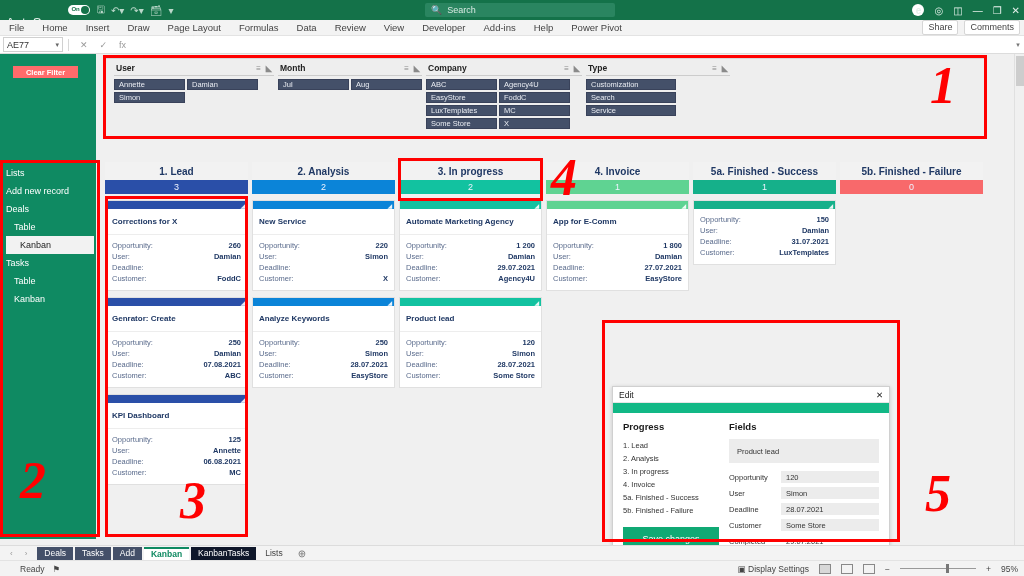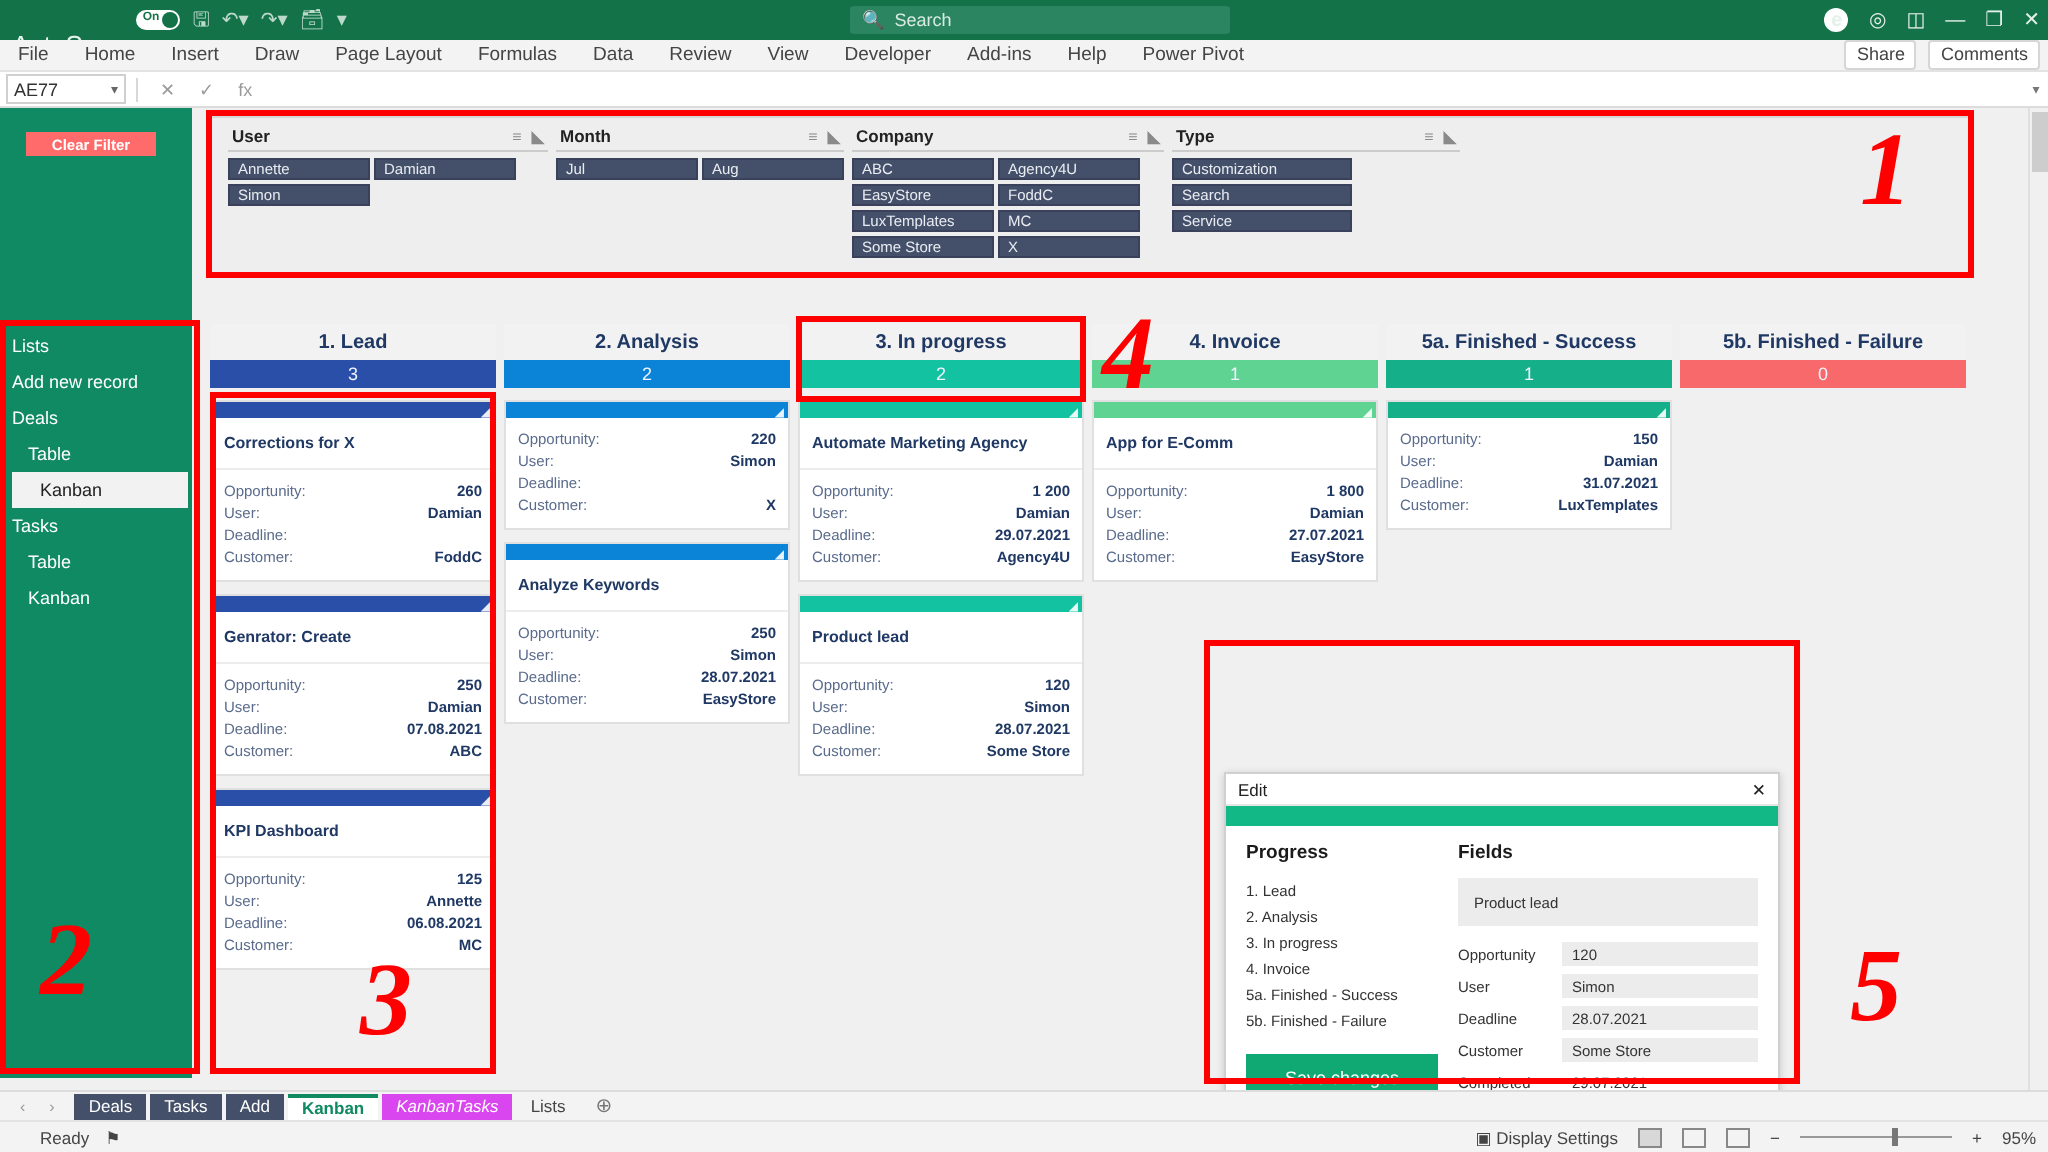--- a/index.html
+++ b/index.html
@@ -96,21 +96,21 @@
   .anno { position:absolute; border:3px solid #ff0000; pointer-events:none; }
   .annonum { position:absolute; color:#ff0000; font-family:"Liberation Serif", serif; font-style:italic;
              font-weight:bold; font-size:52px; line-height:1; pointer-events:none; }
   
   .sheettabs { position:absolute; left:0; bottom:16px; width:1024px; height:15px; background:#f3f3f3;
                display:flex; align-items:center; border-top:1px solid #dcdcdc;}
   .nav-arrows { display:flex; gap:12px; padding:0 10px; color:#999; font-size:8px;}
   .stab { height:13px; padding:0 7px; font-size:8.5px; display:flex; align-items:center; margin-right:2px; }
   .stab.dark { background:#445069; color:#fff; }
   .stab.active { background:#fff; color:#0f8a62; font-weight:bold; border-top:2px solid #0f8a62;}
-  .stab.green { background:#d946ef; color:#fff;font-style:italic; }
+  .stab.green { background:#0f172a; color:#fff; }
   .stab.plain { color:#444; }
   .addsheet { margin-left:6px; color:#777; font-size:10px; }
   .statusbar { position:absolute; left:0; bottom:0; width:1024px; height:16px; background:#f3f3f3;
                display:flex; align-items:center; font-size:8.5px; color:#444; border-top:1px solid #e3e3e3;}
   .sb-left { padding-left:20px; display:flex; gap:8px; align-items:center;}
   .sb-right { position:absolute; right:6px; display:flex; align-items:center; gap:10px; }
   .viewicon { width:12px; height:10px; border:1px solid #888; }
   .viewicon.sel { background:#d8d8d8; }
   .zoomslider { width:76px; height:1px; background:#999; position:relative; }
   .zoomslider .knob2 { position:absolute; left:46px; top:-4px; width:3px; height:9px; background:#777;}
@@ -361,20 +361,21 @@
         </div>
       </div>
       <div class="kcol" style="left: 147px;">
         <div class="kcol-title">2. Analysis</div>
         <div class="kcol-count" style="background: rgb(11, 132, 216);">2</div>
         <div class="kcards">
           <div class="kcard">
             <div class="kcard-bar" style="background: rgb(11, 132, 216);">
               <span class="corner">◢</span>
             </div>
+            <div class="kcard-title">New Service</div>
             <div class="kcard-rows">
               <div class="krow">
                 <span class="lbl">Opportunity:</span>
                 <span class="val">220</span>
               </div>
               <div class="krow">
                 <span class="lbl">User:</span>
                 <span class="val">Simon</span>
               </div>
               <div class="krow">

